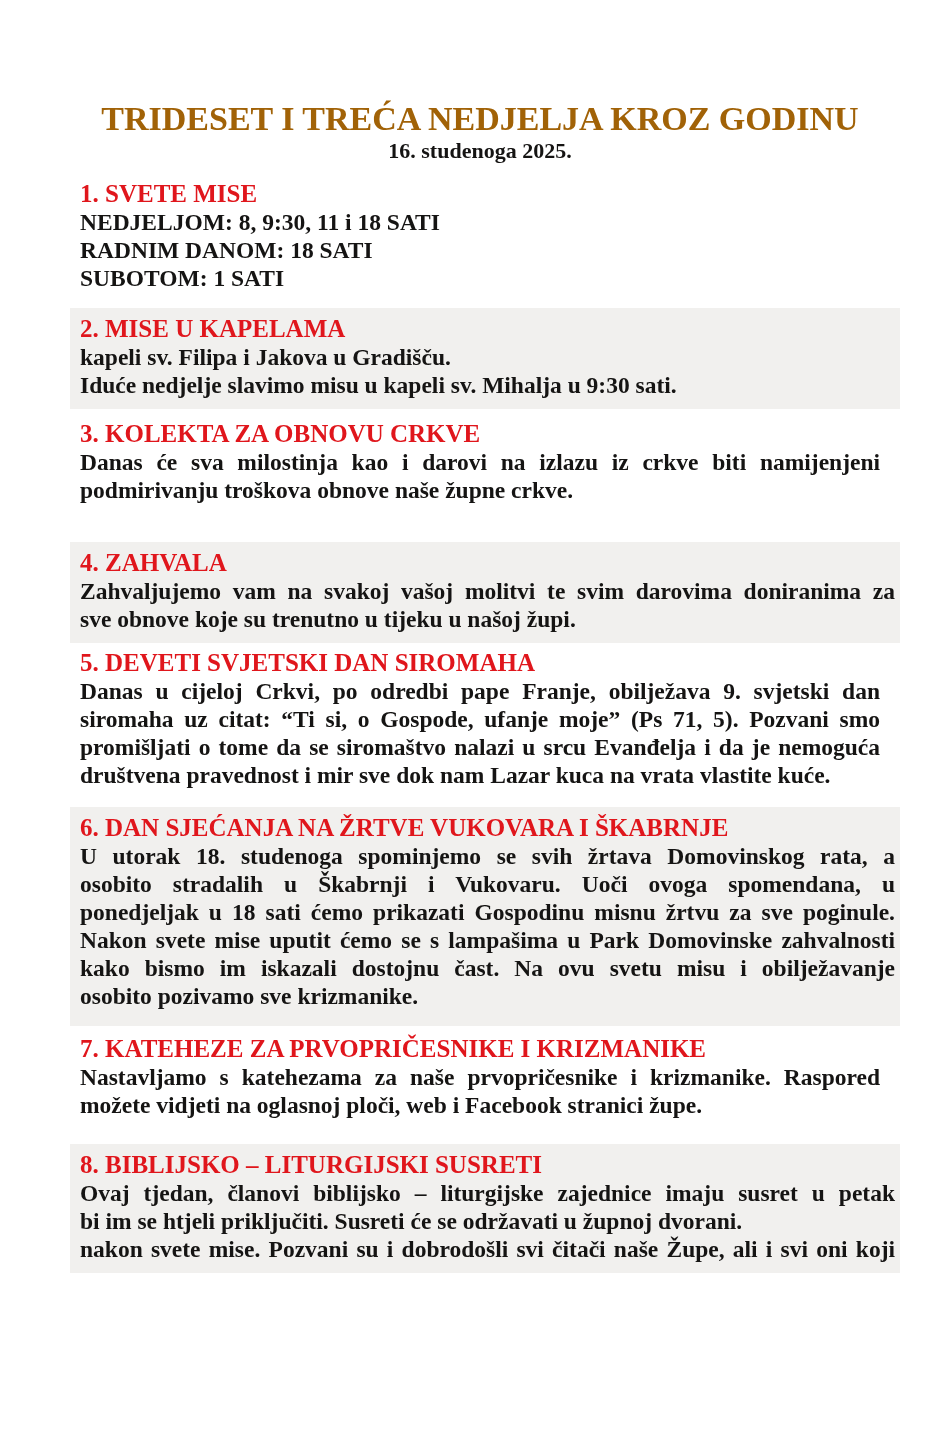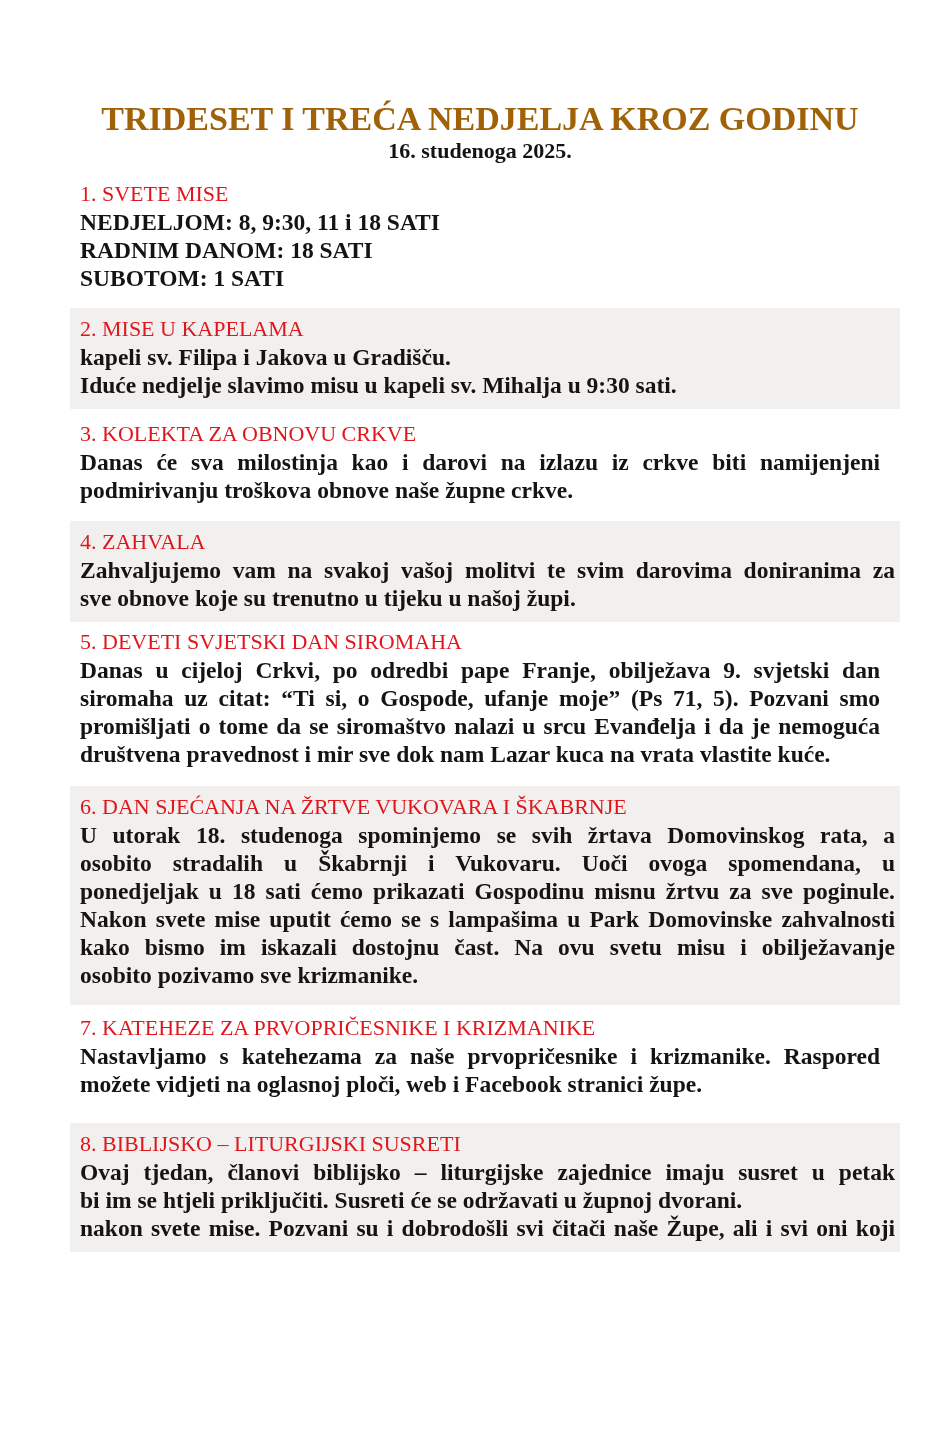--- a/index.html
+++ b/index.html
@@ -9,30 +9,30 @@
     font-weight:700;color:#151413;
   }
   .doc{padding-top:101px;margin-left:80px;width:800px}
   .title{
     margin:0;font-size:34px;line-height:36px;text-align:center;
     color:#a16207;font-weight:700;white-space:nowrap
   }
   .date{font-size:22px;line-height:28px;text-align:center}
   .sec{font-size:23.5px;line-height:28px}
   .sec .h{
-    margin:0;font-size:22px;line-height:28px;color:#e0161c;
-    font-weight:400;white-space:nowrap
+    margin:0;font-size:25px;line-height:28px;color:#e0161c;
+    font-weight:700;white-space:nowrap
   }
   .bl{white-space:nowrap}
   .j{text-align:justify;text-align-last:justify}
   .shaded{background:#f1f0ee;margin-left:-10px;width:815px;padding:7px 5px 10px 10px}
   .s1{margin-top:15px}
   .s2{margin-top:16px}
   .s3{margin-top:11px}
-  .s4{margin-top:17px}
+  .s4{margin-top:38px}
   .s5{margin-top:6px}
   .s6{margin-top:18px;padding-bottom:16px}
   .s7{margin-top:9px}
   .s8{margin-top:25px}
 </style>
 </head>
 <body>
 
 <div class="doc">
 

